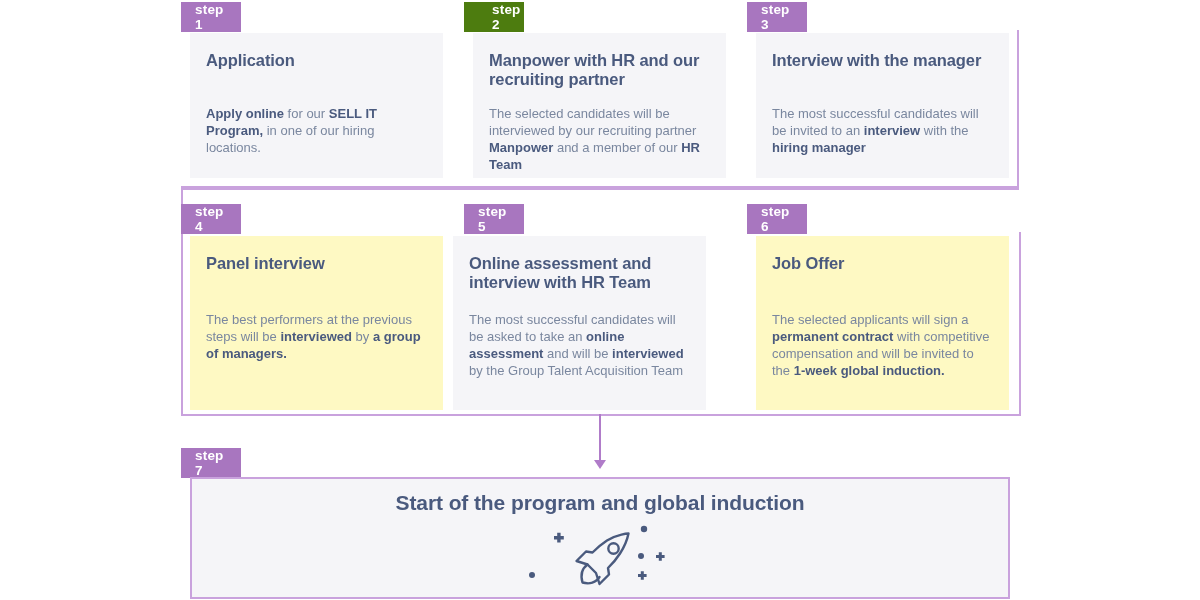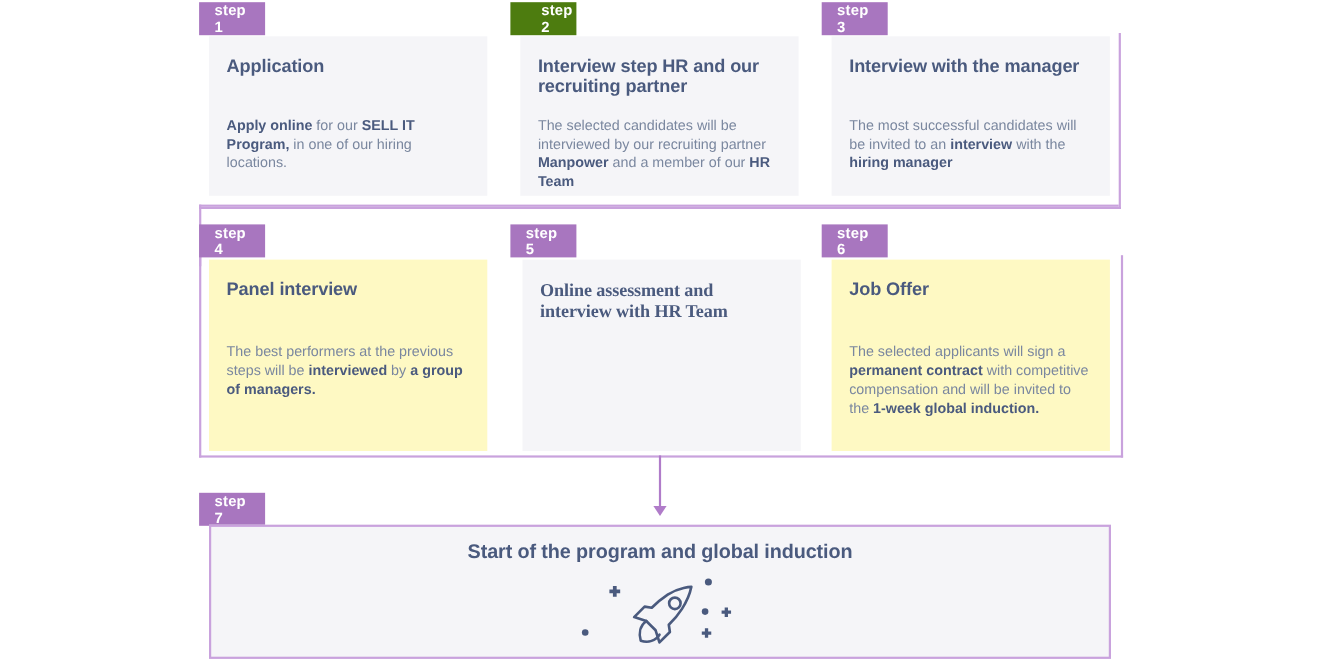--- a/index.html
+++ b/index.html
@@ -72,21 +72,21 @@
 
   
   #panel7{
     position:absolute;left:190px;top:477px;width:820px;height:122px;
     background:#f5f5f8;box-sizing:border-box;
     border:2px solid #c9a2dd;
     display:block;
   }
   #panel7-title{
     position:absolute;left:0;right:0;top:12px;text-align:center;
-    color:#4a5a7e;font-size:18px;font-weight:700;letter-spacing:-.1px;
+    color:#4a5a7e;font-size:21px;font-weight:700;letter-spacing:-.1px;
   }
   #rocket-art{position:absolute;left:50%;top:40px;transform:translateX(-50%);width:180px;height:72px;}
 </style>
 </head>
 <body>
 
 <div class="stage">
 
   <div class="rail" id="rail-row1"></div>
   <div class="rail" id="rail-row1-joinline"></div>
@@ -99,21 +99,21 @@
   <div class="badge" style="left: 181px; top: 2px; width: 60px; background: rgb(168, 118, 191); color: rgb(255, 255, 255);">step 1</div>
   <div class="card" style="left: 190px; top: 33px; width: 253px; height: 145px; background: rgb(245, 245, 248);">
     <div class="card-title" style="color: rgb(74, 90, 126);">Application</div>
     <div class="body-wrap" style="top:72px;">
       <div class="card-body" style="color: rgb(122, 135, 159);"><b>Apply online</b> for our <b>SELL IT Program,</b> in one of our hiring locations.</div>
     </div>
   </div>
 
   <div class="badge" style="left: 464px; top: 2px; width: 60px; background: #4d7c0f; color: rgb(255, 255, 255); padding-left: 28px;">step 2</div>
   <div class="card" style="left: 473px; top: 33px; width: 253px; height: 145px; background: rgb(245, 245, 248);">
-    <div class="card-title" style="color: rgb(74, 90, 126);">Interview step HR and our recruiting partner</div>
+    <div class="card-title" style="color: rgb(74, 90, 126);">Manpower with HR and our recruiting partner</div>
     <div class="body-wrap" style="top:72px;">
       <div class="card-body" style="color: rgb(122, 135, 159);">The selected candidates will be interviewed by our recruiting partner <b>Manpower</b> and a member of our <b>HR Team</b></div>
     </div>
   </div>
 
   <div class="badge" style="left: 747px; top: 2px; width: 60px; background: rgb(168, 118, 191); color: rgb(255, 255, 255);">step 3</div>
   <div class="card" style="left: 756px; top: 33px; width: 253px; height: 145px; background: rgb(245, 245, 248);">
     <div class="card-title" style="color: rgb(74, 90, 126);">Interview with the manager</div>
     <div class="body-wrap" style="top:72px;">
       <div class="card-body" style="color: rgb(122, 135, 159);">The most successful candidates will be invited to an <b>interview</b> with the <b>hiring manager</b></div>
@@ -122,22 +122,25 @@
 
   <div class="badge" style="left: 181px; top: 204px; width: 60px; background: rgb(168, 118, 191); color: rgb(255, 255, 255);">step 4</div>
   <div class="card" style="left: 190px; top: 236px; width: 253px; height: 174px; background: #fef9c3;">
     <div class="card-title" style="color: rgb(74, 90, 126);">Panel interview</div>
     <div class="body-wrap" style="top:75px;">
       <div class="card-body" style="color: rgb(122, 135, 159);">The best performers at the previous steps will be <b>interviewed</b> by <b>a group of managers.</b></div>
     </div>
   </div>
 
   <div class="badge" style="left: 464px; top: 204px; width: 60px; background: rgb(168, 118, 191); color: rgb(255, 255, 255);">step 5</div>
-  <div class="card" style="left: 475px; top: 236px; width: 253px; height: 174px; background: rgb(245, 245, 248); font-family: Liberation Serif, serif;">
+  <div class="card" style="left: 453px; top: 236px; width: 253px; height: 174px; background: rgb(245, 245, 248);">
     <div class="card-title" style="color: rgb(74, 90, 126);">Online assessment and interview with HR Team</div>
+    <div class="body-wrap" style="top:75px;">
+      <div class="card-body" style="color: rgb(122, 135, 159);">The most successful candidates will be asked to take an <b>online assessment</b> and will be <b>interviewed</b> by the Group Talent Acquisition Team</div>
+    </div>
   </div>
 
   <div class="badge" style="left: 747px; top: 204px; width: 60px; background: rgb(168, 118, 191); color: rgb(255, 255, 255);">step 6</div>
   <div class="card" style="left: 756px; top: 236px; width: 253px; height: 174px; background: #fef9c3;">
     <div class="card-title" style="color: rgb(74, 90, 126);">Job Offer</div>
     <div class="body-wrap" style="top:75px;">
       <div class="card-body" style="color: rgb(122, 135, 159);">The selected applicants will sign a <b>permanent contract</b> with competitive compensation and will be invited to the <b>1-week global induction.</b></div>
     </div>
   </div>
 

